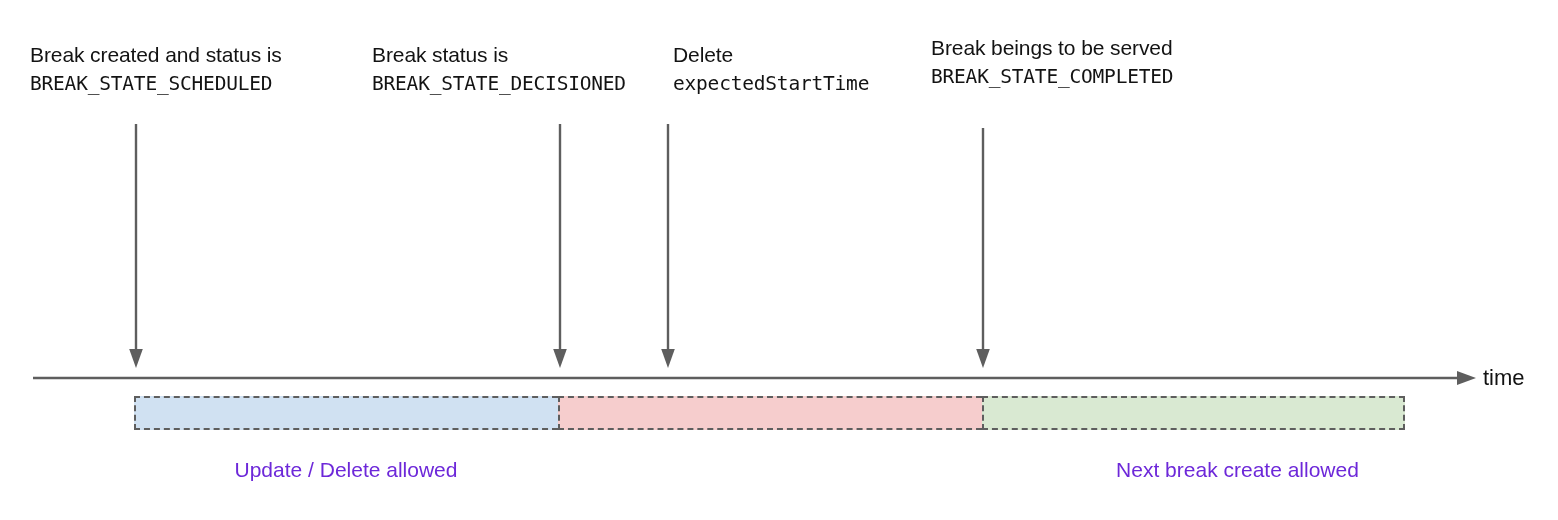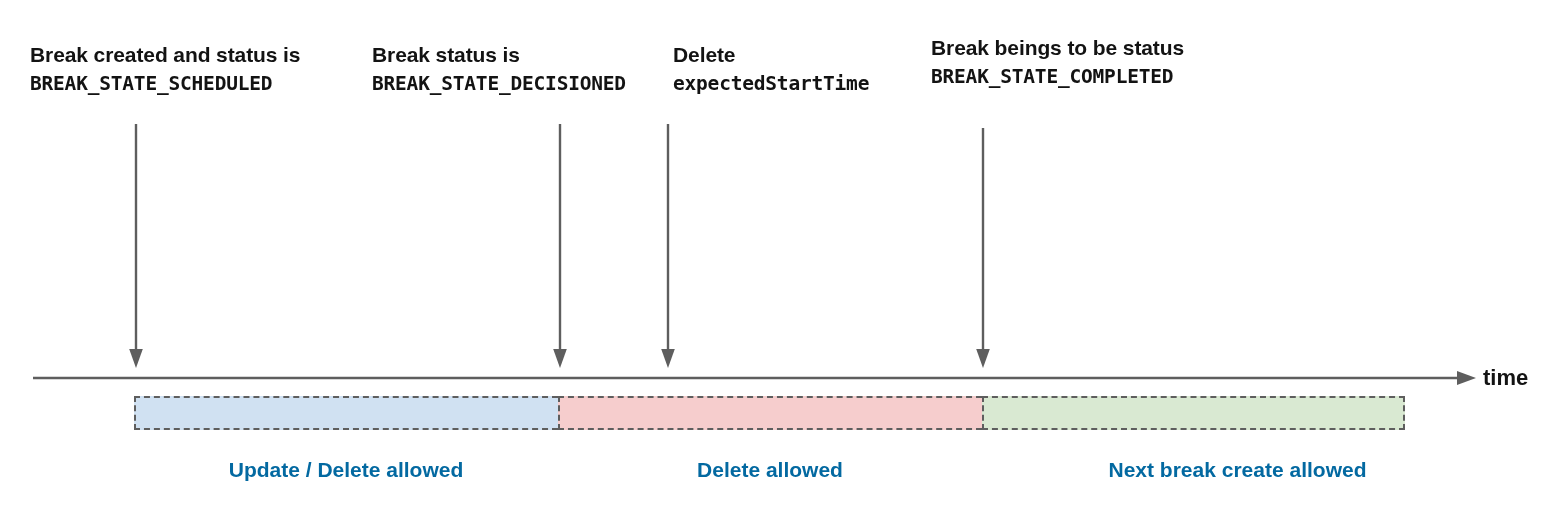--- a/index.html
+++ b/index.html
@@ -13,21 +13,20 @@
     position: relative;
     font-family: "Liberation Sans", sans-serif;
     color: #1a1a1a;
     overflow: hidden;
   }
   #stage {
     position: absolute;
     left: 0; top: 0;
     width: 1506px;
     height: 520px;
-    font-weight: bold;
   }
 
   
   .event-label {
     position: absolute;
     line-height: 29px;
     white-space: nowrap;
   }
   .event-label .plain {
     display: block;
@@ -75,21 +74,21 @@
     height: 34px;
     box-sizing: border-box;
     border: 2px dashed #5e5e5e;
   }
 
   
   .phase-caption {
     position: absolute;
     top: 458px;
     font-size: 21px;
-    color: #0369a1;
+    color: #6d28d9;
     text-align: center;
     white-space: nowrap;
     font-family: "Liberation Sans", sans-serif;
   }
 </style>
 </head>
 <body>
 
 <div id="stage">
 
@@ -102,21 +101,21 @@
     <span class="plain">Break status is</span>
     <span class="mono">BREAK_STATE_DECISIONED</span>
   </div>
 
   <div class="event-label" id="event-label-2" style="left:673px; top:40px;">
     <span class="plain">Delete</span>
     <span class="mono">expectedStartTime</span>
   </div>
 
   <div class="event-label" id="event-label-3" style="left:931px; top:33px;">
-    <span class="plain">Break beings to be status</span>
+    <span class="plain">Break beings to be served</span>
     <span class="mono">BREAK_STATE_COMPLETED</span>
   </div>
 
   <svg class="marker-arrow" style="left:126px; top:120px;" width="20" height="252" viewBox="0 0 20 252">
     <line x1="10" y1="4" x2="10" y2="233" stroke="#5e5e5e" stroke-width="2.4"></line>
     <polygon points="10,248 3.2,229 16.8,229" fill="#5e5e5e"></polygon>
   </svg>
 
   <svg class="marker-arrow" style="left:550px; top:120px;" width="20" height="252" viewBox="0 0 20 252">
     <line x1="10" y1="4" x2="10" y2="233" stroke="#5e5e5e" stroke-width="2.4"></line>
@@ -137,16 +136,15 @@
     <line x1="5" y1="20" x2="1432" y2="20" stroke="#5e5e5e" stroke-width="2.6"></line>
     <polygon points="1448,20 1429,13 1429,27" fill="#5e5e5e"></polygon>
   </svg>
   <div id="time-axis-label">time</div>
 
   <div class="phase-bar" id="phase-bar-0" style="left:134px; width:424px; background:#d0e1f2; border-right:none;"></div>
   <div class="phase-bar" id="phase-bar-1" style="left:558px; width:424px; background:#f6cdcd; border-right:none;"></div>
   <div class="phase-bar" id="phase-bar-2" style="left:982px; width:423px; background:#d9e9d2;"></div>
 
   <div class="phase-caption" id="phase-caption-0" style="left:134px; width:424px;">Update / Delete allowed</div>
-  <div class="phase-caption" id="phase-caption-1" style="left:558px; width:424px;">Delete allowed</div>
   <div class="phase-caption" id="phase-caption-2" style="left:1026px; width:423px;">Next break create allowed</div>
 
 </div>
 
 </body></html>

